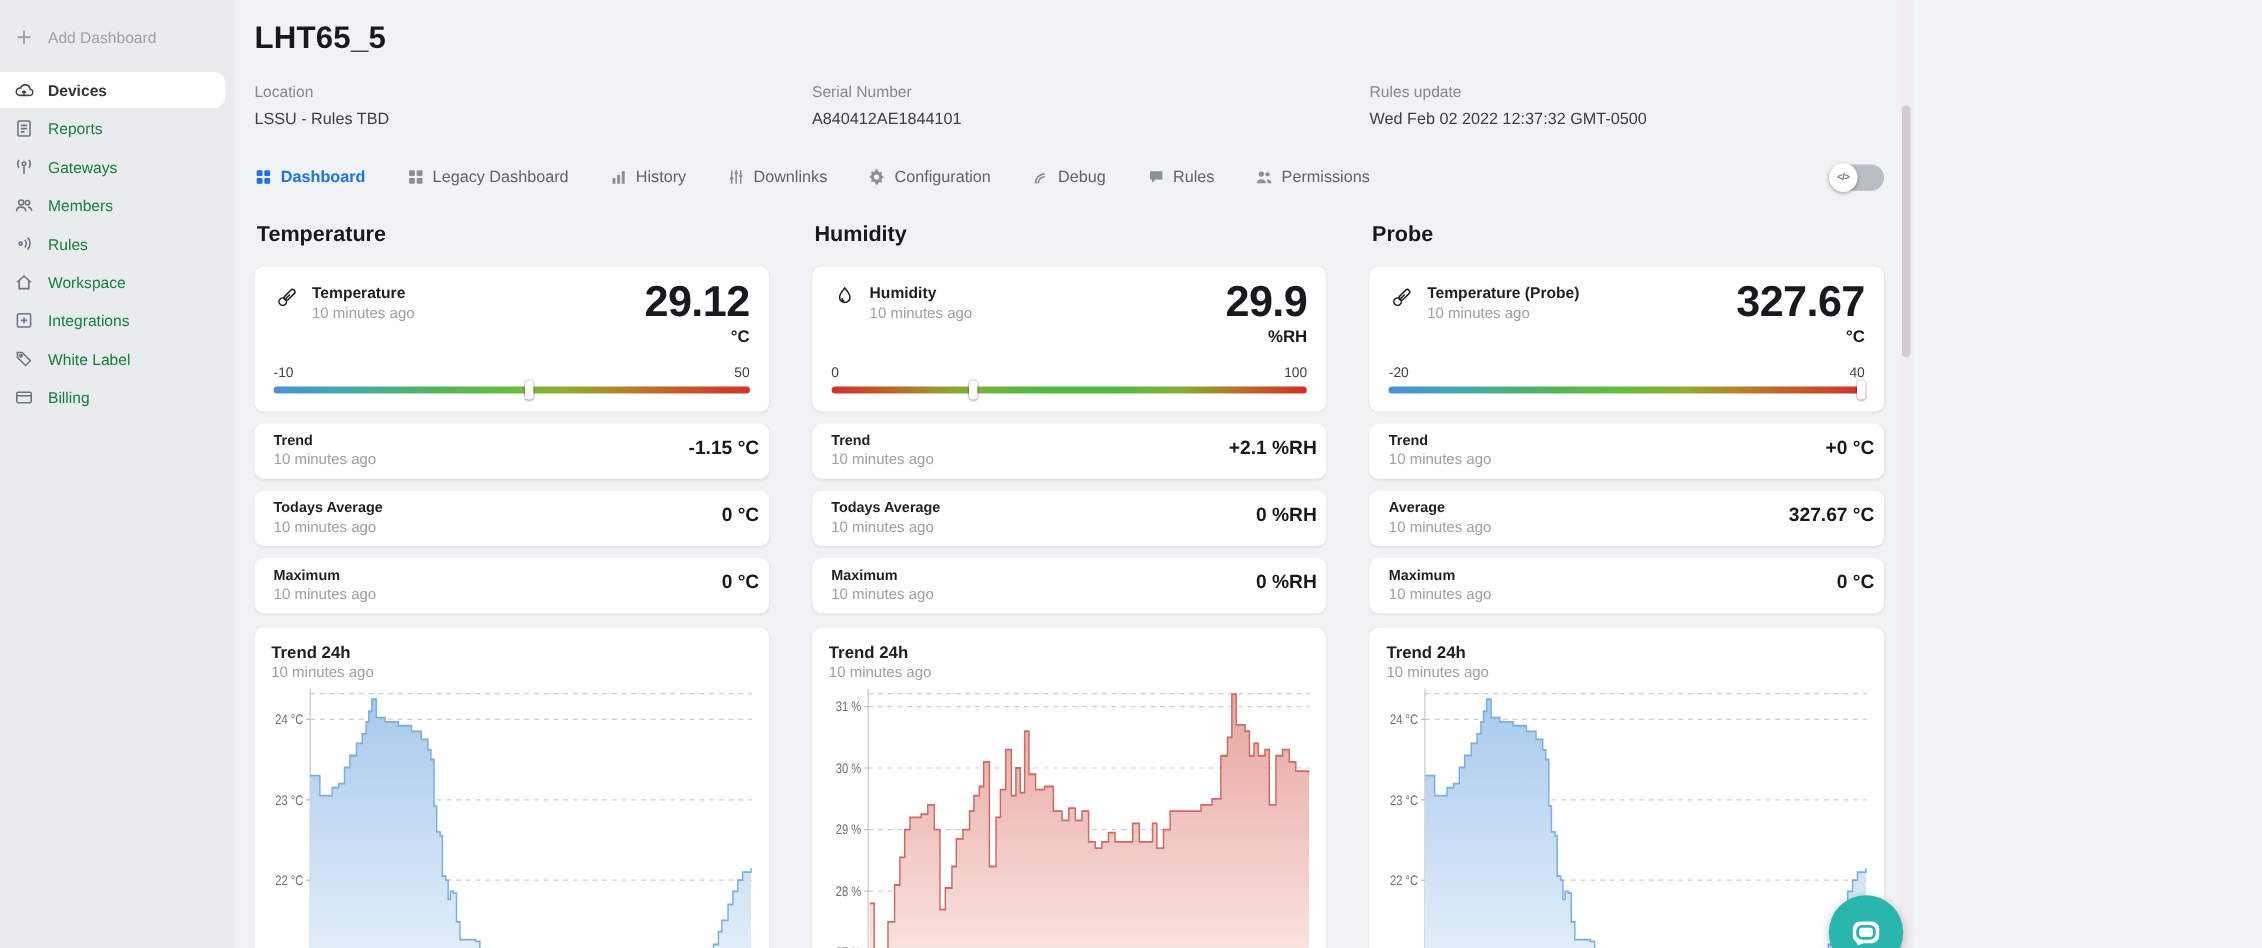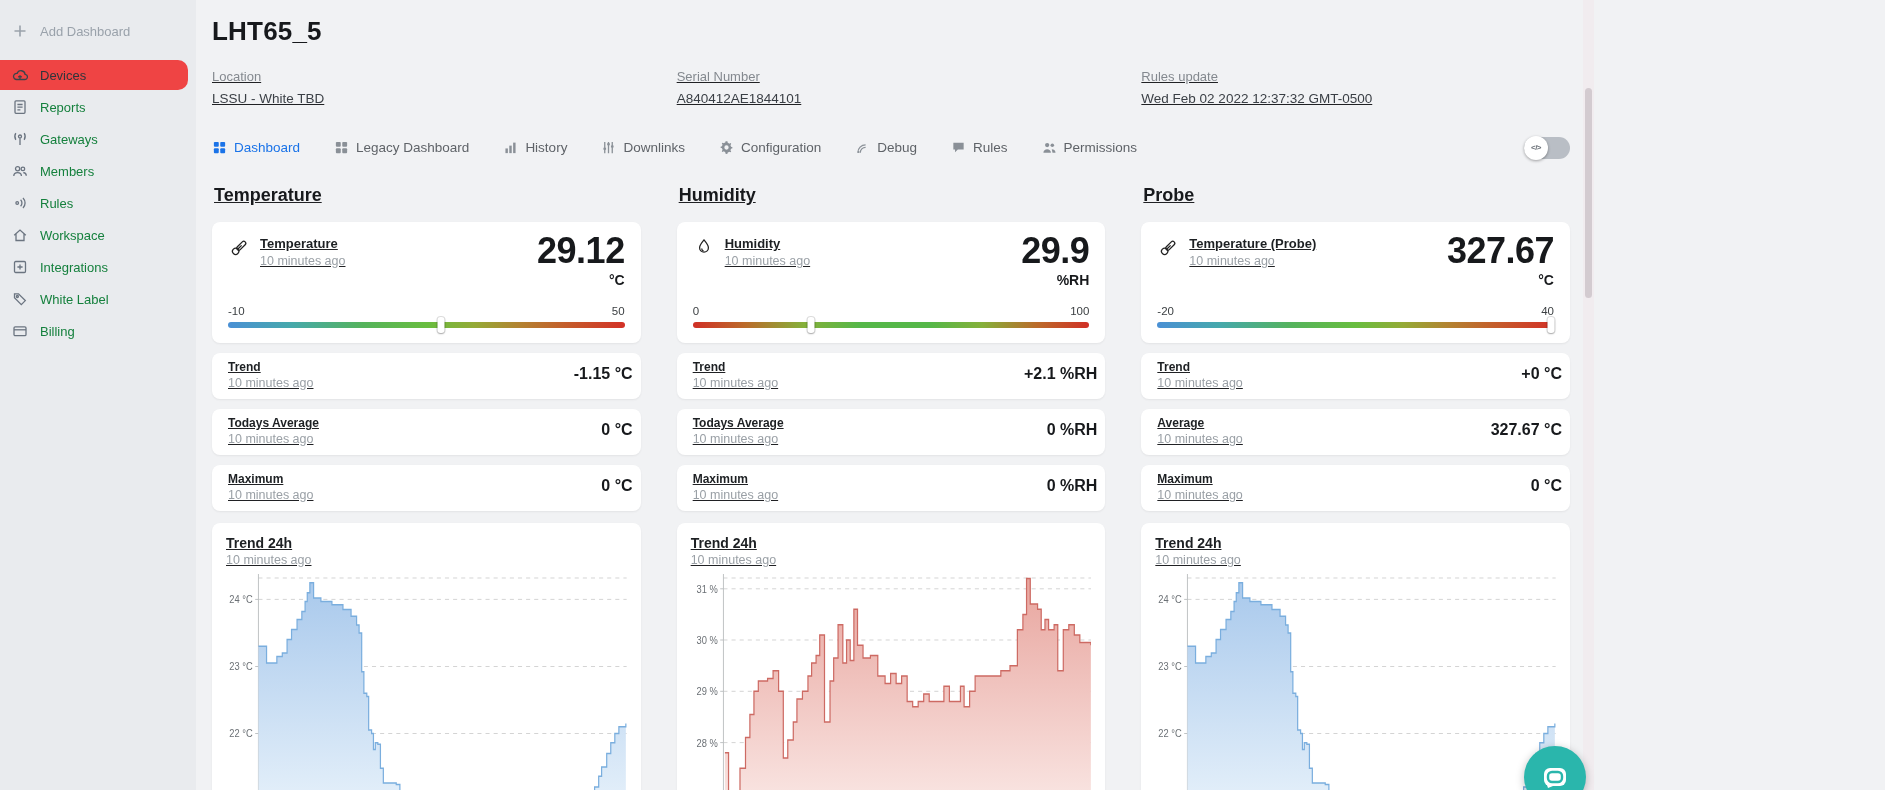--- a/index.html
+++ b/index.html
@@ -7,36 +7,36 @@
   body { font-family:"Liberation Sans", sans-serif; background:#f1f2f4; color:#202124; }
   .app { display:flex; width:1594px; height:790px; position:relative; }
 
   
   .sidebar { width:196px; min-width:196px; background:#e9ebee; padding-top:14px; height:100%; }
   .side-item { display:flex; align-items:center; gap:12px; height:30px; padding:0 10px 0 12px;
                font-size:13px; color:#15803d; cursor:pointer; margin:2px 0; }
   .side-item svg { width:16px; height:16px; stroke:#6b7480; flex:0 0 16px; }
   .side-item.add { color:#9aa2ab; margin-bottom:14px; }
   .side-item.add svg { stroke:#9aa2ab; }
-  .side-item.active { background:#ef4444; border-radius:0 10px 10px 0; margin-right:8px; color:#2f353b; font-weight:normal; }
+  .side-item.active { background:#ffffff; border-radius:0 10px 10px 0; margin-right:8px; color:#2f353b; font-weight:bold; }
   .side-item.active svg { stroke:#3c434a; }
 
   
   .main { flex:1; padding:10px 24px 0 16px; position:relative; }
   h1.page-title { font-size:26px; font-weight:bold; color:#17191c; margin:6px 0 22px 0; letter-spacing:.2px; }
-  .meta-grid, .content-grid { display:grid; grid-template-columns:1fr 1fr 1fr; column-gap:36px;text-decoration:underline; }
+  .meta-grid, .content-grid { display:grid; grid-template-columns:1fr 1fr 1fr; column-gap:36px; }
   .meta-label { font-size:13px; color:#84898f; margin-bottom:7px; }
   .meta-value { font-size:13.5px; color:#3a3f45; }
 
   
   .tabbar { display:flex; align-items:center; margin-top:30px; gap:34px; }
   .tab { display:flex; align-items:center; gap:7px; font-size:13.5px; color:#5f6368; cursor:pointer; padding:4px 0; }
   .tab svg { width:15px; height:15px; fill:#8a9097; stroke:none; }
   .tab.stroke-icon svg { fill:none; stroke:#8a9097; }
-  .tab.active { color:#1a73e8; font-weight:normal; }
+  .tab.active { color:#1a73e8; font-weight:bold; }
   .tab.active svg { fill:#1a73e8; }
   .toggle-wrap { margin-left:auto; }
   .toggle { width:46px; height:22px; background:#b9bec5; border-radius:11px; position:relative; cursor:pointer; }
   .toggle .knob { position:absolute; left:0px; top:-1px; width:24px; height:24px; background:#fff; border-radius:50%;
                   box-shadow:0 1px 3px rgba(0,0,0,.35); display:flex; align-items:center; justify-content:center;
                   font-size:8px; font-weight:bold; color:#6b7178; letter-spacing:-.5px; }
 
   
   .content-grid { margin-top:26px; }
   h2.section-title { font-size:18px; font-weight:bold; color:#17191c; margin:0 0 16px 2px; }
@@ -151,21 +151,21 @@
       <span>Billing</span>
     </div>
   </aside>
 
   <main class="main">
     <h1 class="page-title">LHT65_5</h1>
 
     <div class="meta-grid">
       <div>
         <div class="meta-label">Location</div>
-        <div class="meta-value">LSSU - White TBD</div>
+        <div class="meta-value">LSSU - Rules TBD</div>
       </div>
       <div>
         <div class="meta-label">Serial Number</div>
         <div class="meta-value">A840412AE1844101</div>
       </div>
       <div>
         <div class="meta-label">Rules update</div>
         <div class="meta-value">Wed Feb 02 2022 12:37:32 GMT-0500</div>
       </div>
     </div>

